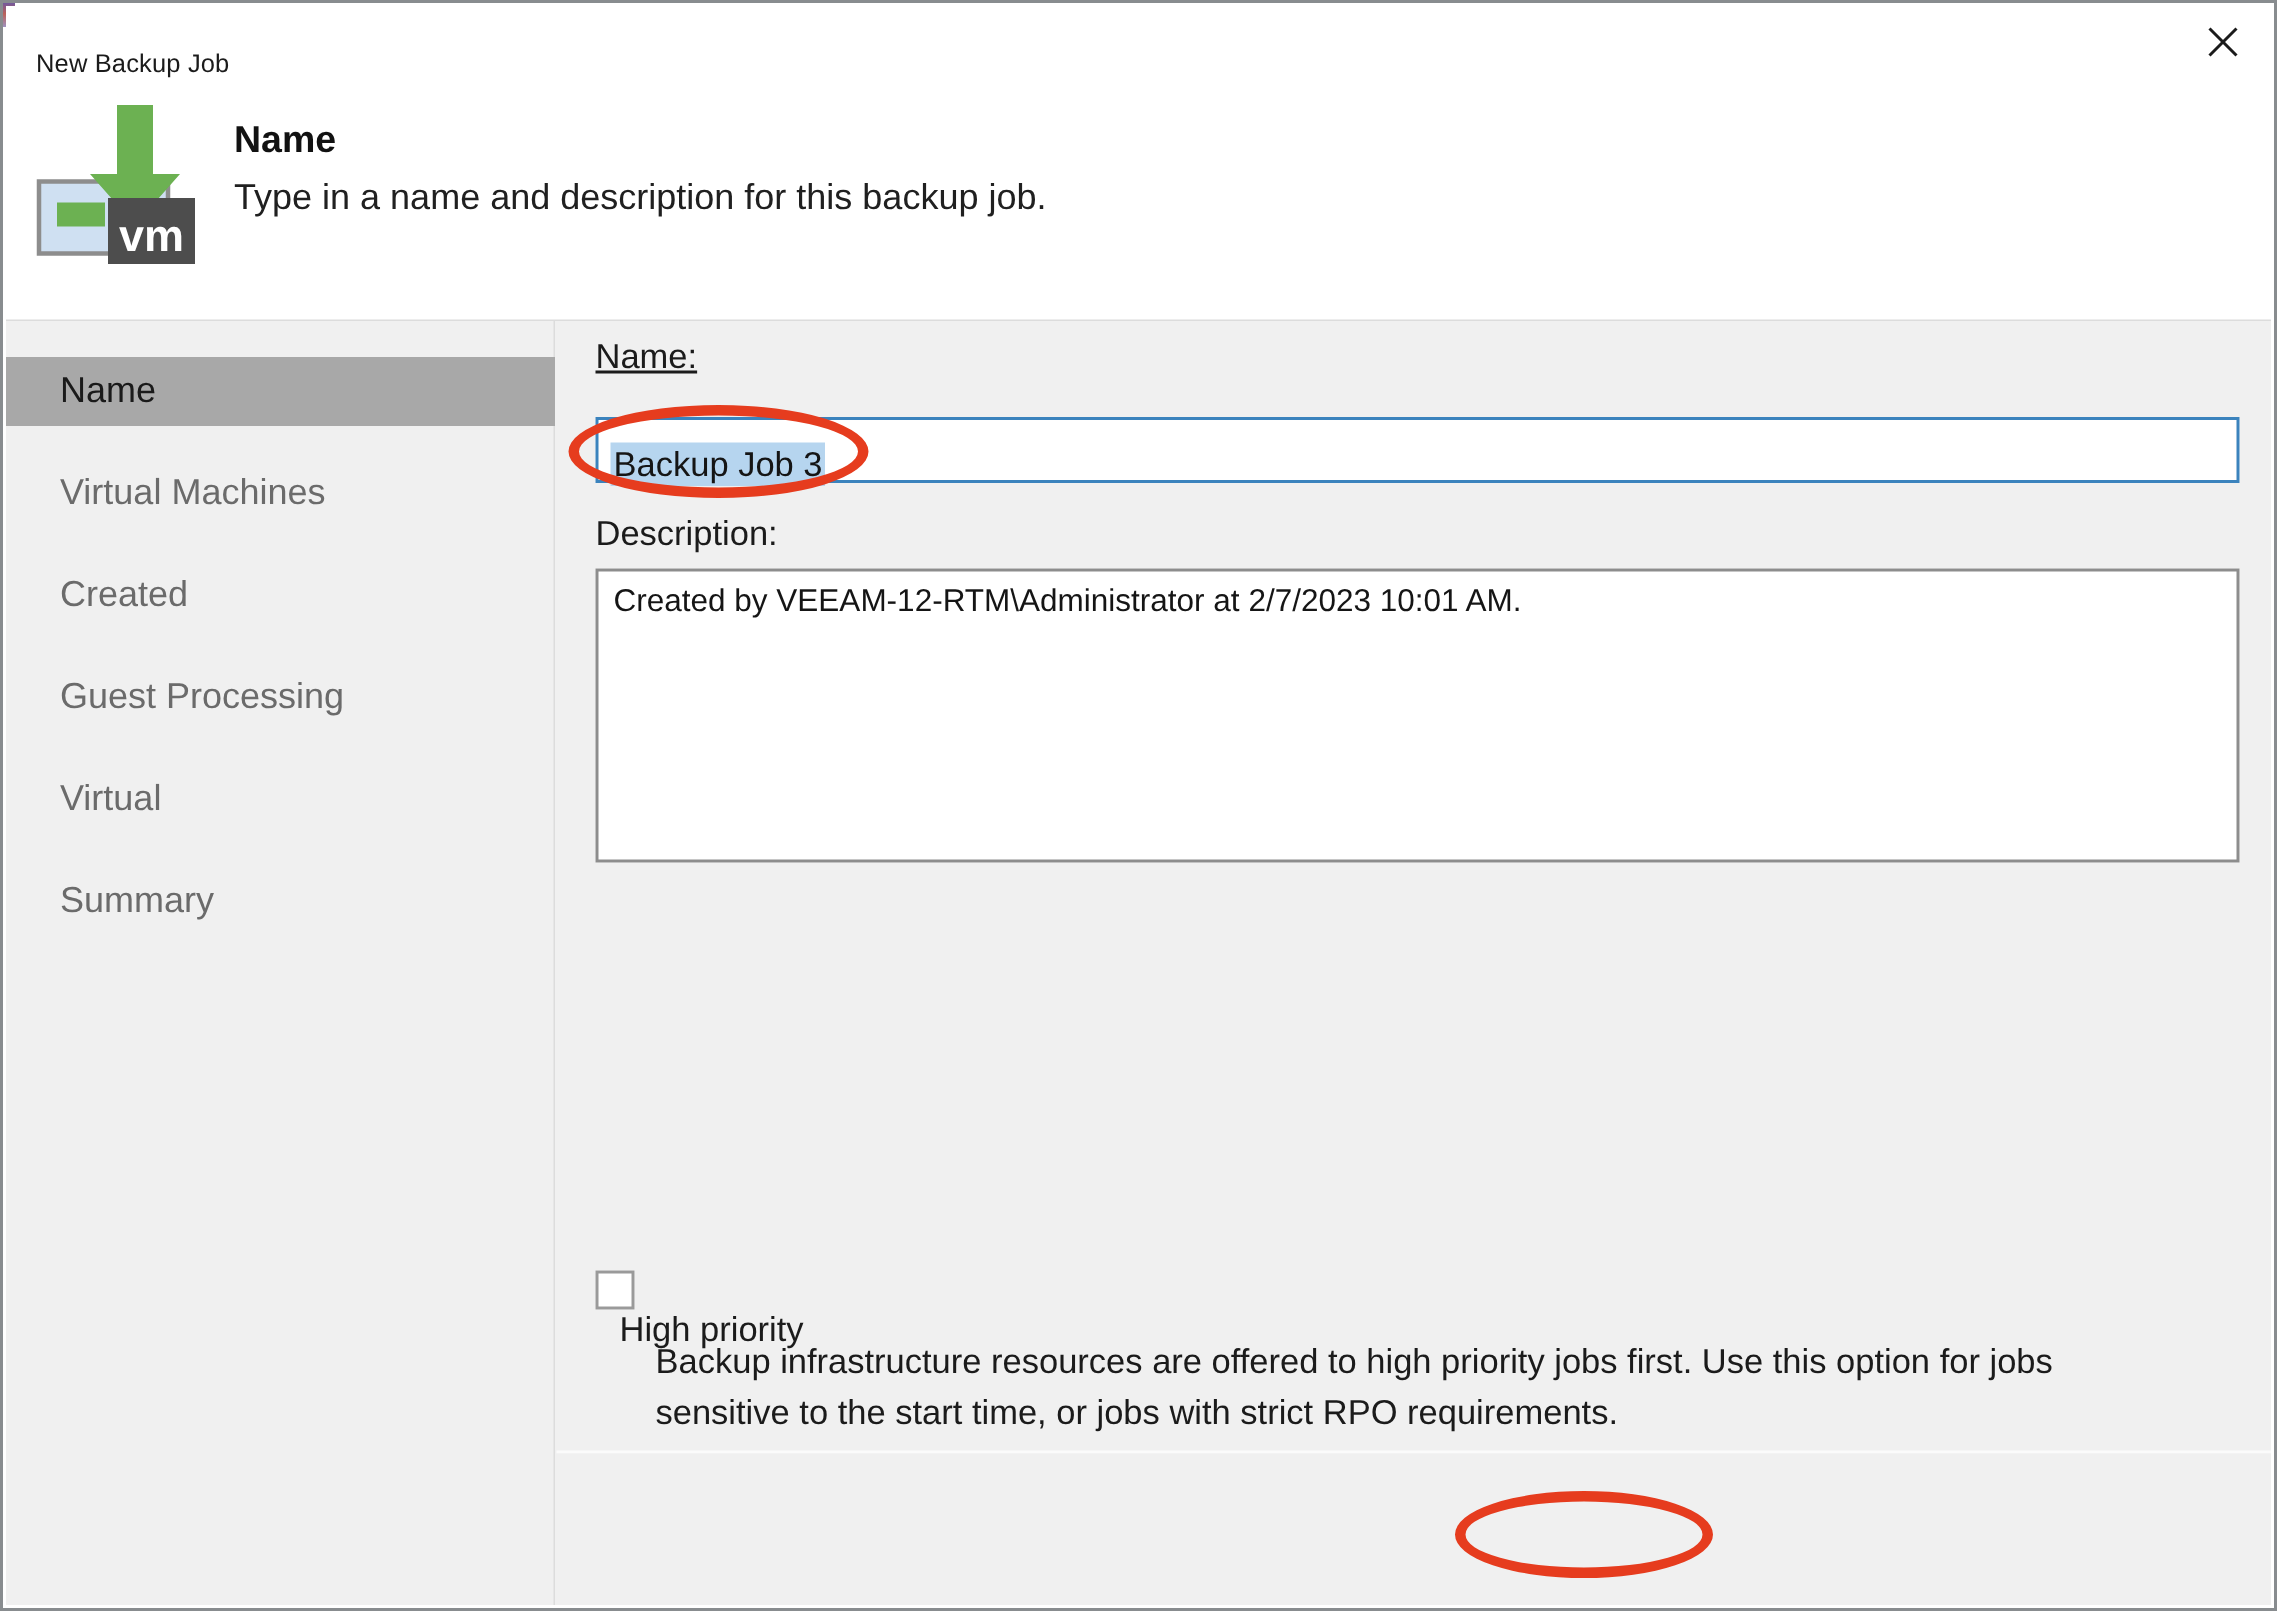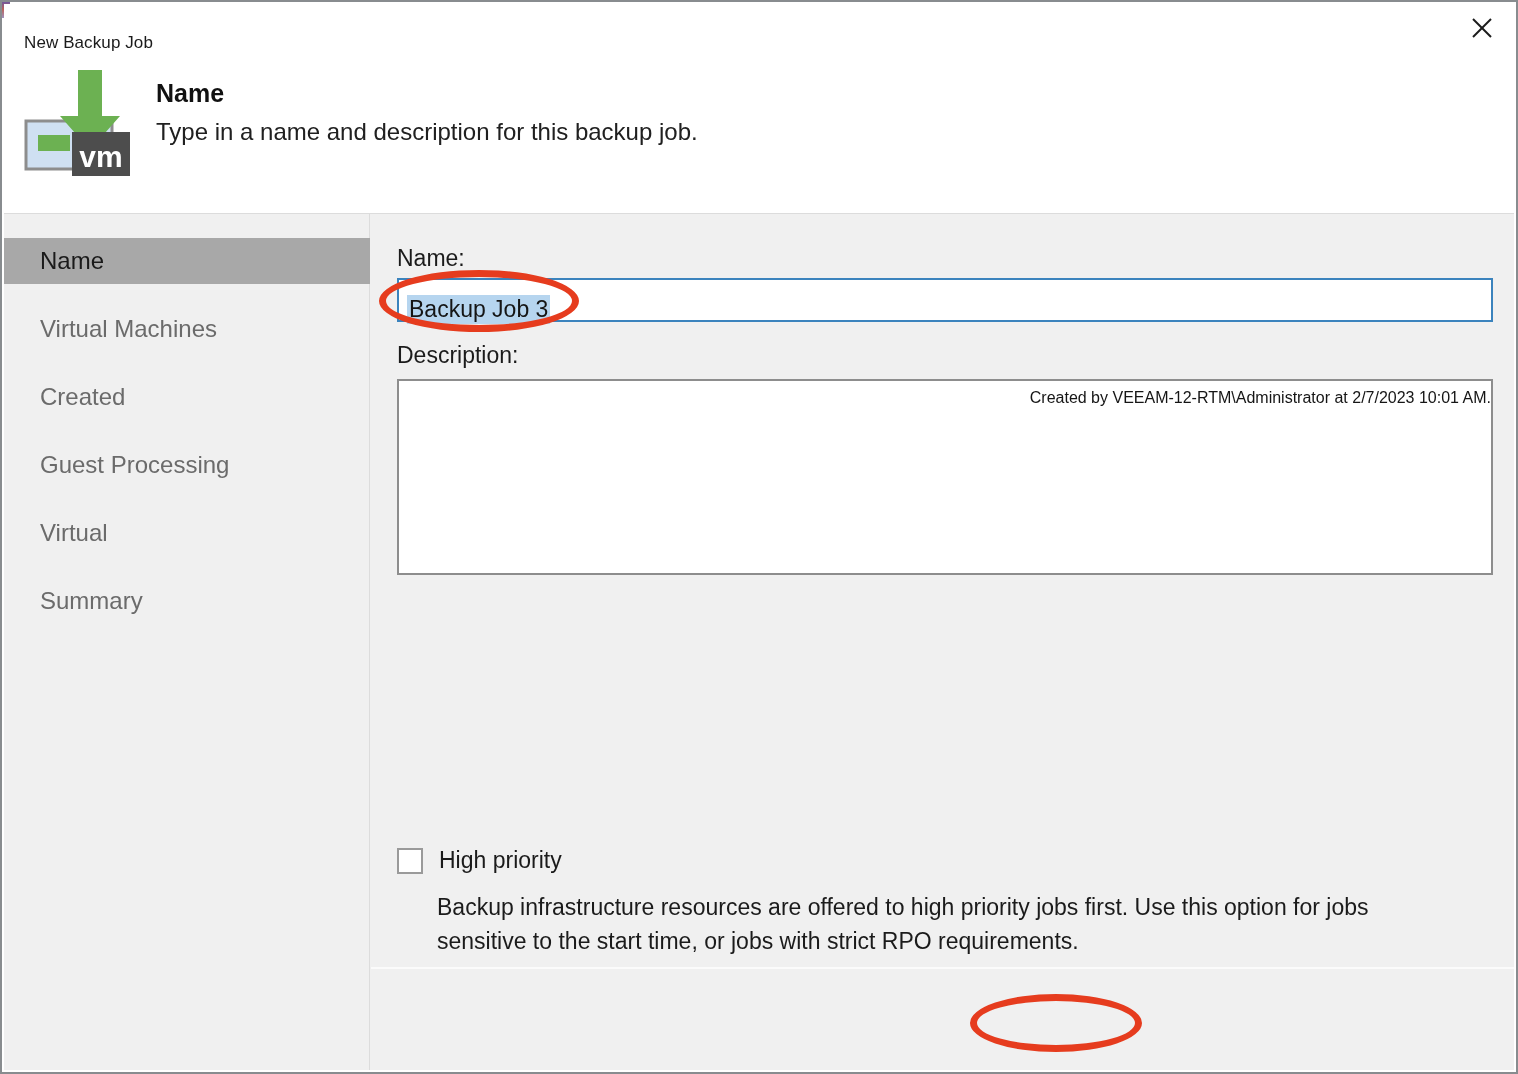--- a/index.html
+++ b/index.html
@@ -189,34 +189,34 @@
     top: 165px;
     width: 1096px;
     height: 196px;
     background: #ffffff;
     border: 2px solid #8d8d8d;
     box-sizing: border-box;
     cursor: text;
   }
   .desc-text {
     margin: 8px 0 0 10px;
-    font-size: 16px;
+    font-size: 21px;
     color: #151515;
     white-space: nowrap;
-    text-align: right;
   }
 
   
   .checkbox-row {
     position: absolute;
     left: 26px;
     top: 633px;
     display: flex;
-    align-items: flex-end;
+    align-items: flex-start;
     cursor: pointer;
+    flex-direction: column;
   }
   .checkbox-box {
     width: 26px;
     height: 26px;
     background: #ffffff;
     border: 2px solid #9a9a9a;
     box-sizing: border-box;
     flex: 0 0 auto;
   }
   .checkbox-label {
@@ -315,21 +315,21 @@
       <div class="nav-item" style="top:296px">
         <span class="nav-label">Virtual</span>
       </div>
       <div class="nav-item" style="top:364px">
         <span class="nav-label">Summary</span>
       </div>
     </div>
 
     <div class="main">
 
-      <div class="field-label" style="left:26px; top:31px;">Name:</div>
+      <div class="field-label" style="left:26px; top:10px;text-decoration:underline;">Name:</div>
 
       <div class="name-input">
         <span class="name-value">Backup Job 3</span>
       </div>
 
       <div class="field-label" style="left:26px; top:128px;">Description:</div>
 
       <div class="desc-box">
         <div class="desc-text">Created by VEEAM-12-RTM\Administrator at 2/7/2023 10:01 AM.</div>
       </div>

